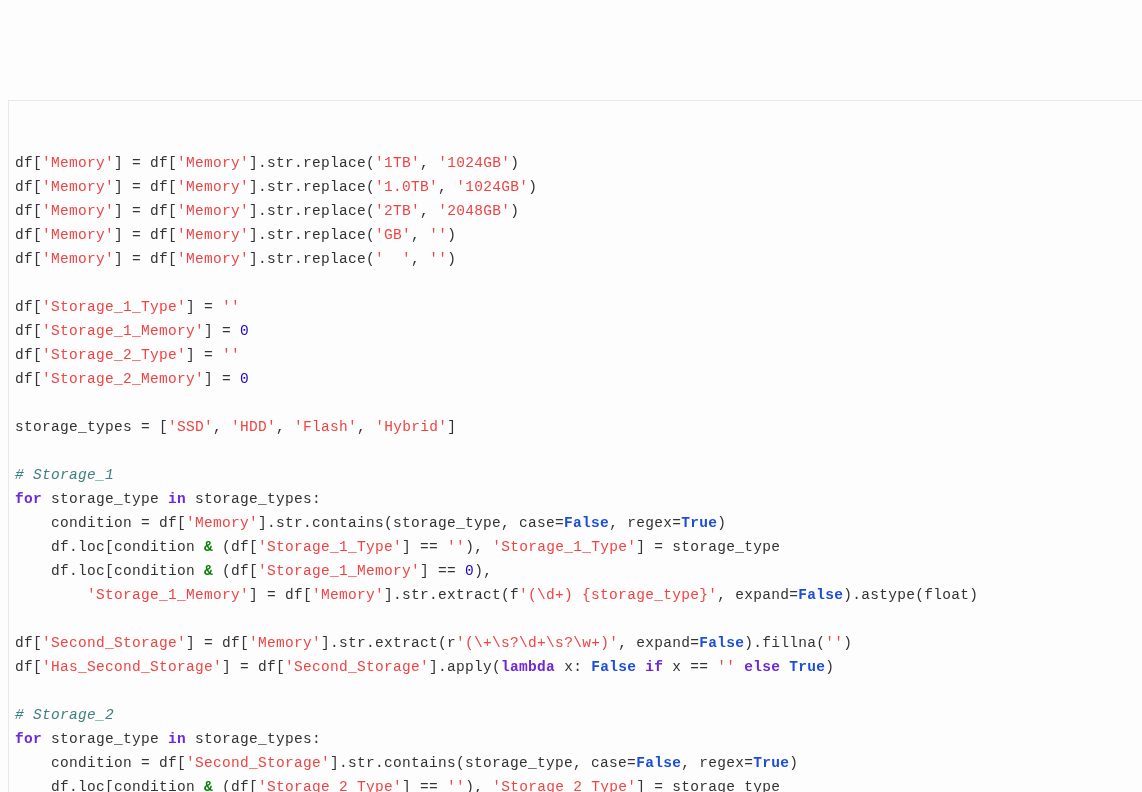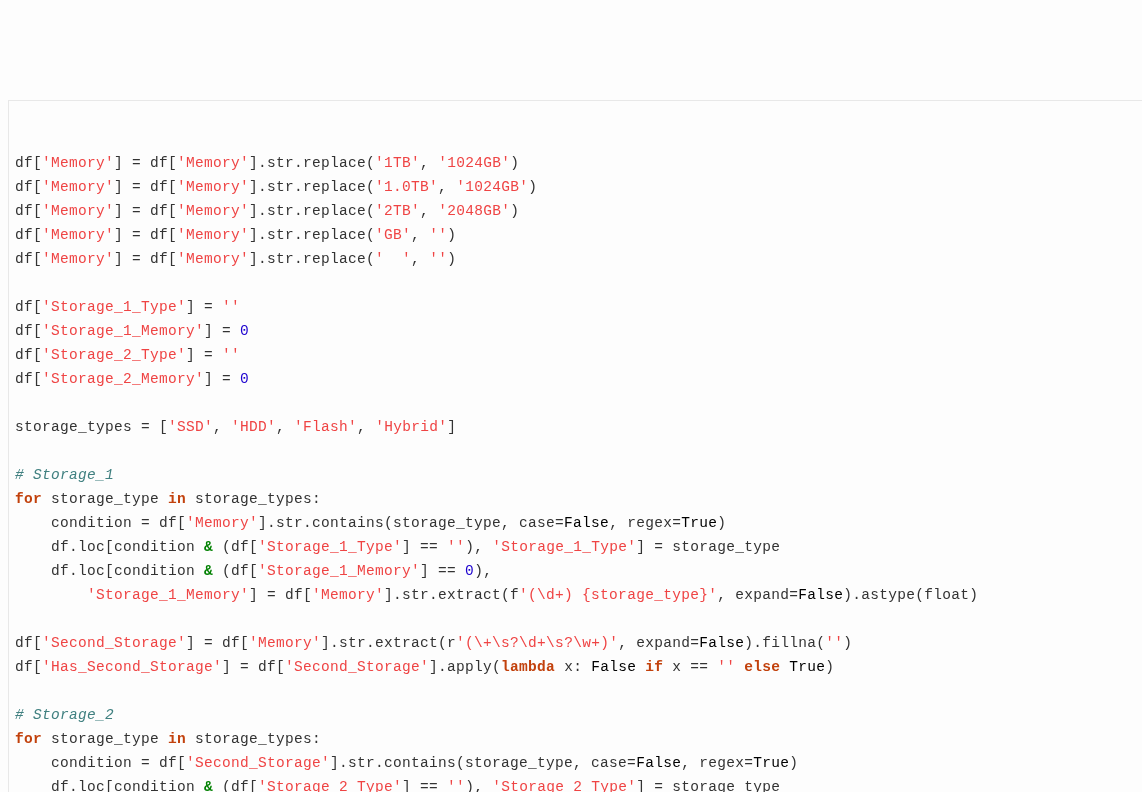--- a/index.html
+++ b/index.html
@@ -19,22 +19,22 @@
   position: relative;
   width: 1142px;
   height: 792px;
   overflow: hidden;
 }
 .code-content {
   padding: 2px 6px;
 }
 .str { color: #ef4444; }
 .num { color: #1c00cf; }
-.kw { color: #c2410c; font-weight: bold; }
-.bool { color: #000000; font-weight: normal; }
+.kw { color: #6d28d9; font-weight: bold; }
+.bool { color: #1d4ed8; font-weight: bold; }
 .op { color: #008000; font-weight: bold; }
 .cmt { color: #408080; font-style: italic; }
 </style>
 </head>
 <body>
 
 
 
 <div class="code-container">
   <div class="code-content" id="code"><div><span>df[</span><span class="str">'Memory'</span><span>] = df[</span><span class="str">'Memory'</span><span>].str.replace(</span><span class="str">'1TB'</span><span>, </span><span class="str">'1024GB'</span><span>)</span></div><div><span>df[</span><span class="str">'Memory'</span><span>] = df[</span><span class="str">'Memory'</span><span>].str.replace(</span><span class="str">'1.0TB'</span><span>, </span><span class="str">'1024GB'</span><span>)</span></div><div><span>df[</span><span class="str">'Memory'</span><span>] = df[</span><span class="str">'Memory'</span><span>].str.replace(</span><span class="str">'2TB'</span><span>, </span><span class="str">'2048GB'</span><span>)</span></div><div><span>df[</span><span class="str">'Memory'</span><span>] = df[</span><span class="str">'Memory'</span><span>].str.replace(</span><span class="str">'GB'</span><span>, </span><span class="str">''</span><span>)</span></div><div><span>df[</span><span class="str">'Memory'</span><span>] = df[</span><span class="str">'Memory'</span><span>].str.replace(</span><span class="str">'  '</span><span>, </span><span class="str">''</span><span>)</span></div><div>&nbsp;</div><div><span>df[</span><span class="str">'Storage_1_Type'</span><span>] = </span><span class="str">''</span></div><div><span>df[</span><span class="str">'Storage_1_Memory'</span><span>] = </span><span class="num">0</span></div><div><span>df[</span><span class="str">'Storage_2_Type'</span><span>] = </span><span class="str">''</span></div><div><span>df[</span><span class="str">'Storage_2_Memory'</span><span>] = </span><span class="num">0</span></div><div>&nbsp;</div><div><span>storage_types = [</span><span class="str">'SSD'</span><span>, </span><span class="str">'HDD'</span><span>, </span><span class="str">'Flash'</span><span>, </span><span class="str">'Hybrid'</span><span>]</span></div><div>&nbsp;</div><div><span class="cmt"># Storage_1</span></div><div><span class="kw">for</span><span> storage_type </span><span class="kw">in</span><span> storage_types:</span></div><div><span>    condition = df[</span><span class="str">'Memory'</span><span>].str.contains(storage_type, case=</span><span class="bool">False</span><span>, regex=</span><span class="bool">True</span><span>)</span></div><div><span>    df.loc[condition </span><span class="op">&amp;</span><span> (df[</span><span class="str">'Storage_1_Type'</span><span>] == </span><span class="str">''</span><span>), </span><span class="str">'Storage_1_Type'</span><span>] = storage_type</span></div><div><span>    df.loc[condition </span><span class="op">&amp;</span><span> (df[</span><span class="str">'Storage_1_Memory'</span><span>] == </span><span class="num">0</span><span>),</span></div><div><span>        </span><span class="str">'Storage_1_Memory'</span><span>] = df[</span><span class="str">'Memory'</span><span>].str.extract(f</span><span class="str">'(\d+) {storage_type}'</span><span>, expand=</span><span class="bool">False</span><span>).astype(float)</span></div><div>&nbsp;</div><div><span>df[</span><span class="str">'Second_Storage'</span><span>] = df[</span><span class="str">'Memory'</span><span>].str.extract(r</span><span class="str">'(\+\s?\d+\s?\w+)'</span><span>, expand=</span><span class="bool">False</span><span>).fillna(</span><span class="str">''</span><span>)</span></div><div><span>df[</span><span class="str">'Has_Second_Storage'</span><span>] = df[</span><span class="str">'Second_Storage'</span><span>].apply(</span><span class="kw">lambda</span><span> x: </span><span class="bool">False</span><span> </span><span class="kw">if</span><span> x == </span><span class="str">''</span><span> </span><span class="kw">else</span><span> </span><span class="bool">True</span><span>)</span></div><div>&nbsp;</div><div><span class="cmt"># Storage_2</span></div><div><span class="kw">for</span><span> storage_type </span><span class="kw">in</span><span> storage_types:</span></div><div><span>    condition = df[</span><span class="str">'Second_Storage'</span><span>].str.contains(storage_type, case=</span><span class="bool">False</span><span>, regex=</span><span class="bool">True</span><span>)</span></div><div><span>    df.loc[condition </span><span class="op">&amp;</span><span> (df[</span><span class="str">'Storage_2_Type'</span><span>] == </span><span class="str">''</span><span>), </span><span class="str">'Storage_2_Type'</span><span>] = storage_type</span></div></div>

